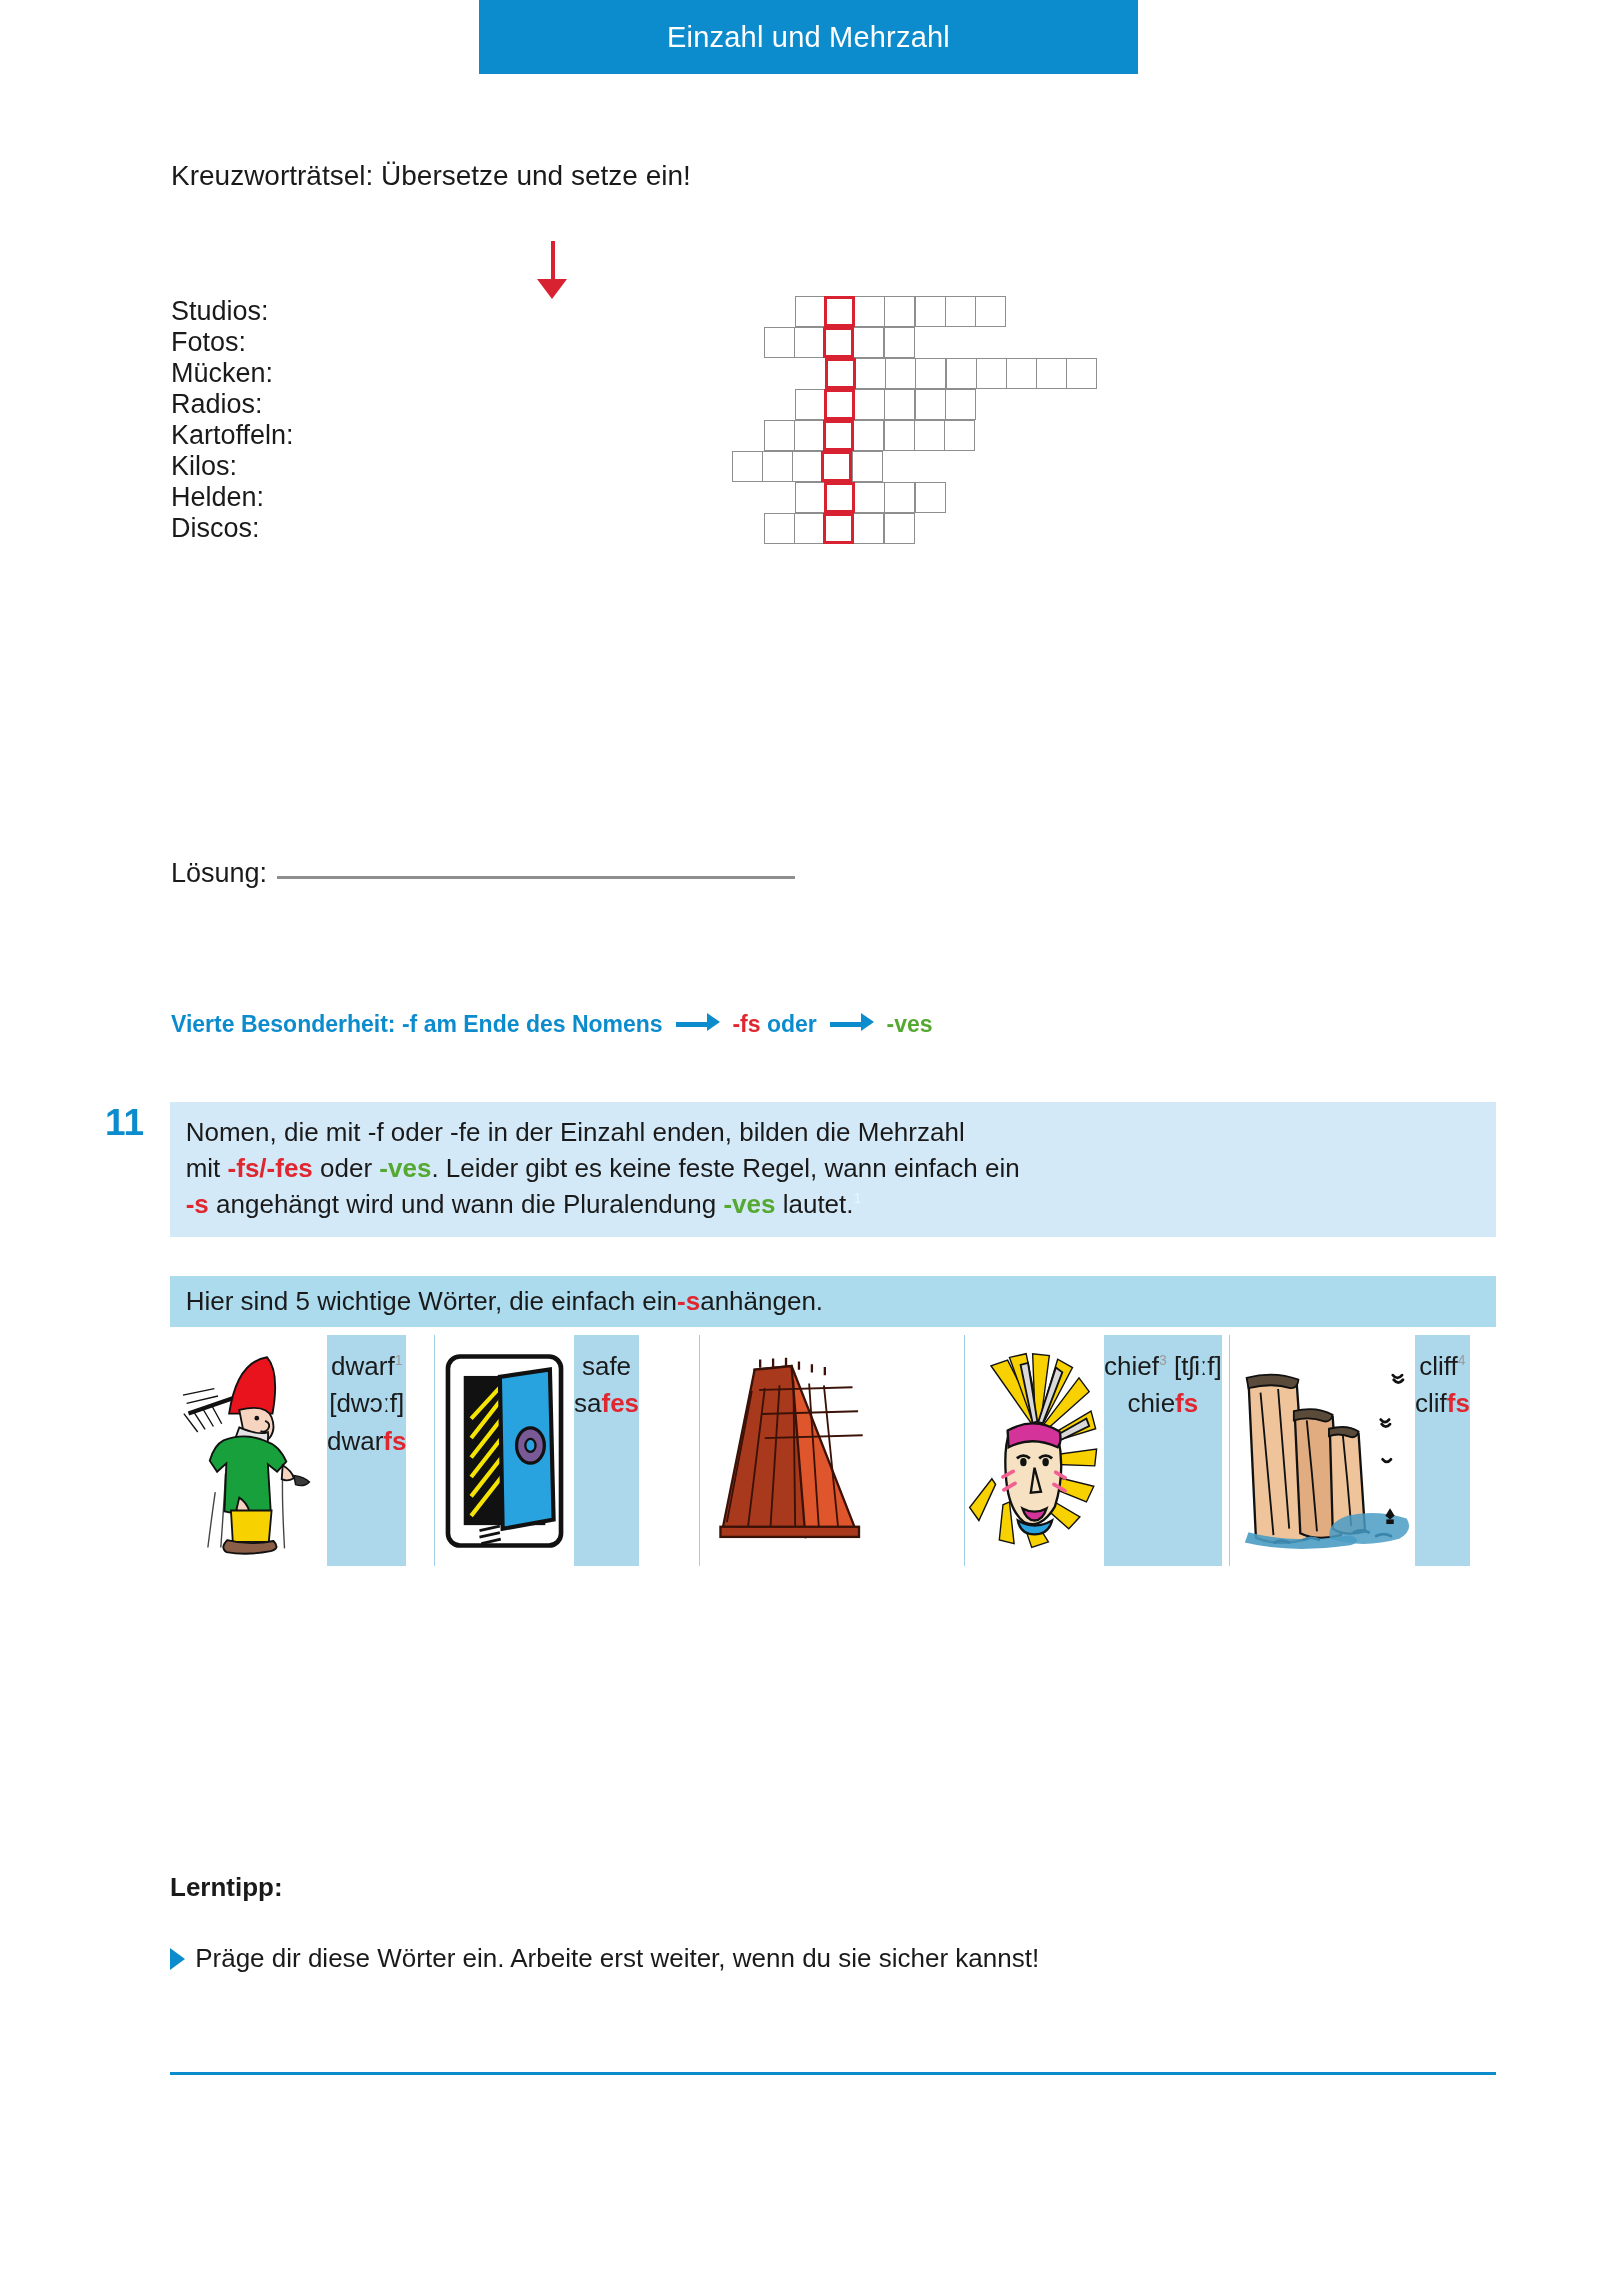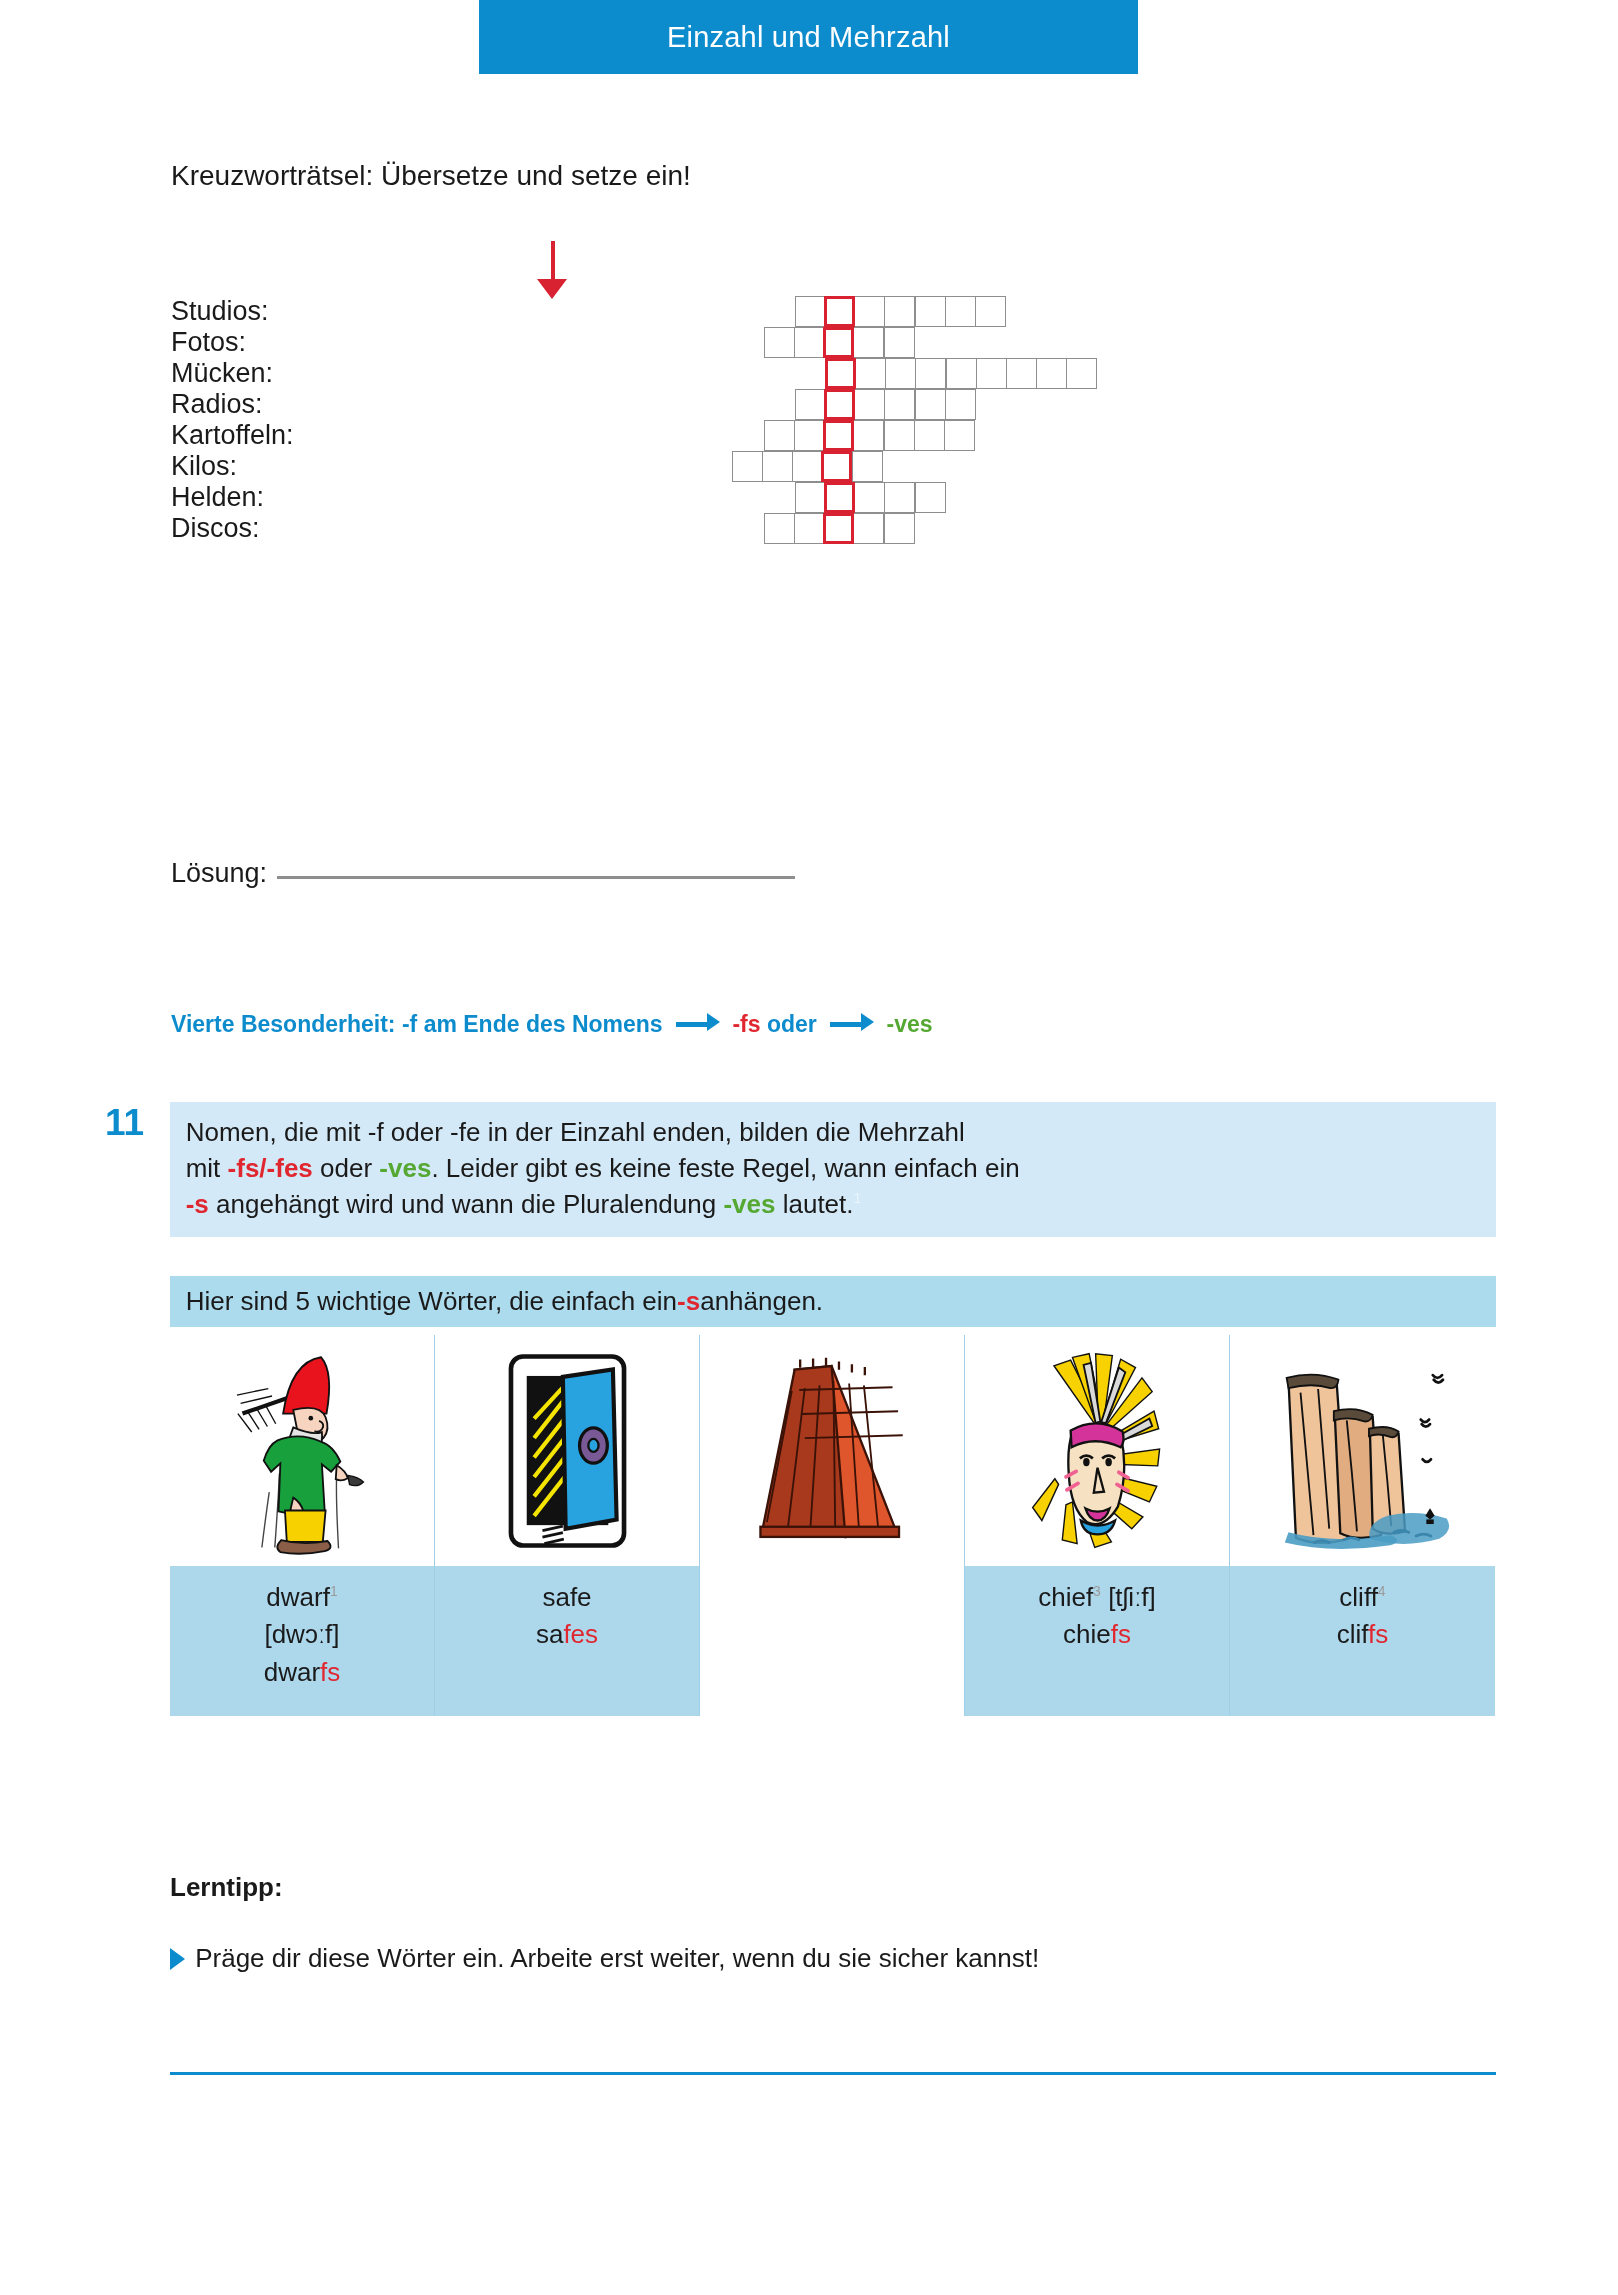--- a/index.html
+++ b/index.html
@@ -120,35 +120,35 @@
   .subbar span{ font-size:26px; }
 
   
   .wtable{
     position:absolute; left:170px; top:1335px; width:1326px;
     display:flex;
   }
   .wcol{
     width:265px; box-sizing:border-box;
     border-right:1.4px solid #9fd0e8;
-    display:flex; flex-direction:column;
+    display:flex; flex-direction:row;
   }
   .wcol:last-child{ border-right:none; }
   .pic{
     height:231px; background:#ffffff;
     display:flex; align-items:center; justify-content:center;
     position:relative; overflow:hidden;
   }
   .wordcell{
     background:#add8ec; min-height:134px;
     display:flex; flex-direction:column; align-items:center;
     padding-top:15.7px; gap:6.5px;
   }
   .wordcell div{ font-size:26px; color:#1a1a1a; text-align:center; }
-  .wordcell .bold-red{ color:#e0262f; font-weight:normal; }
+  .wordcell .bold-red{ color:#e0262f; font-weight:bold; }
 
   
   .lerntipp-title{
     position:absolute; left:170px; top:1872px;
     font-size:26px; font-weight:bold;
   }
   .tip-row{
     position:absolute; left:170px; top:1943px;
     display:flex; align-items:baseline; gap:10.2px;
   }

